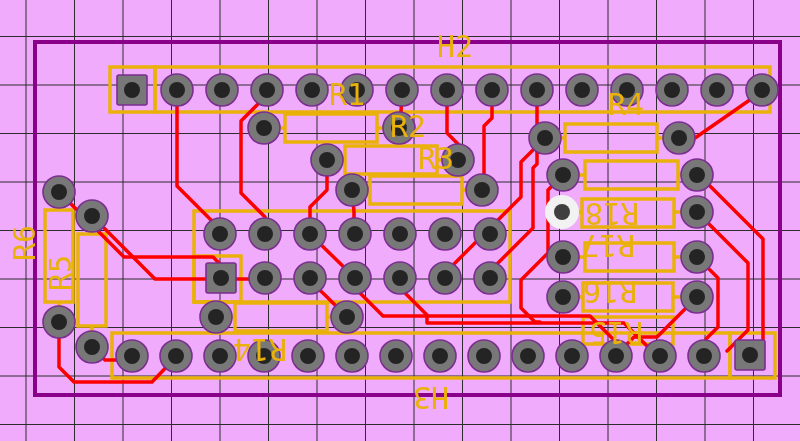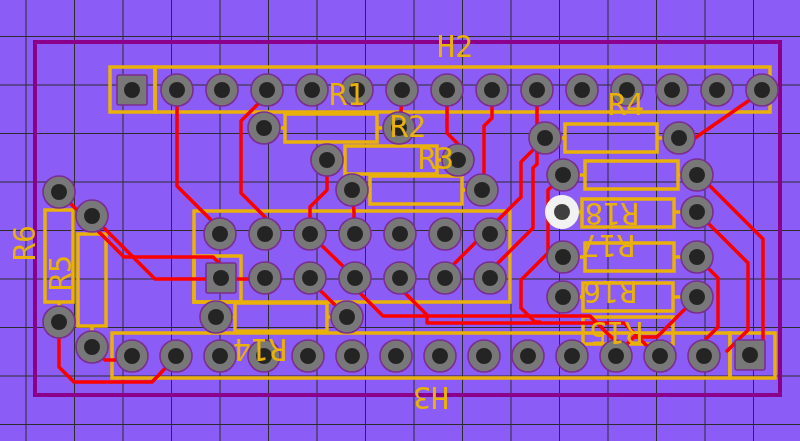--- a/index.html
+++ b/index.html
@@ -1,19 +1,19 @@
 <!DOCTYPE html>
 <html><head>
 <meta charset="utf-8">
 <style>
   html,body{margin:0;padding:0;background:#000;}
   .stage{
     position:relative;
     width:800px;height:441px;
-    background:#8b5cf6;
+    background:#f0abfc;
     overflow:hidden;
     font-family:"DejaVu Sans Mono", monospace;
   }
   svg{display:block;}
   text{
     font-family:"DejaVu Sans Mono", monospace;
     font-weight:500;
   }
 </style>
 </head>

